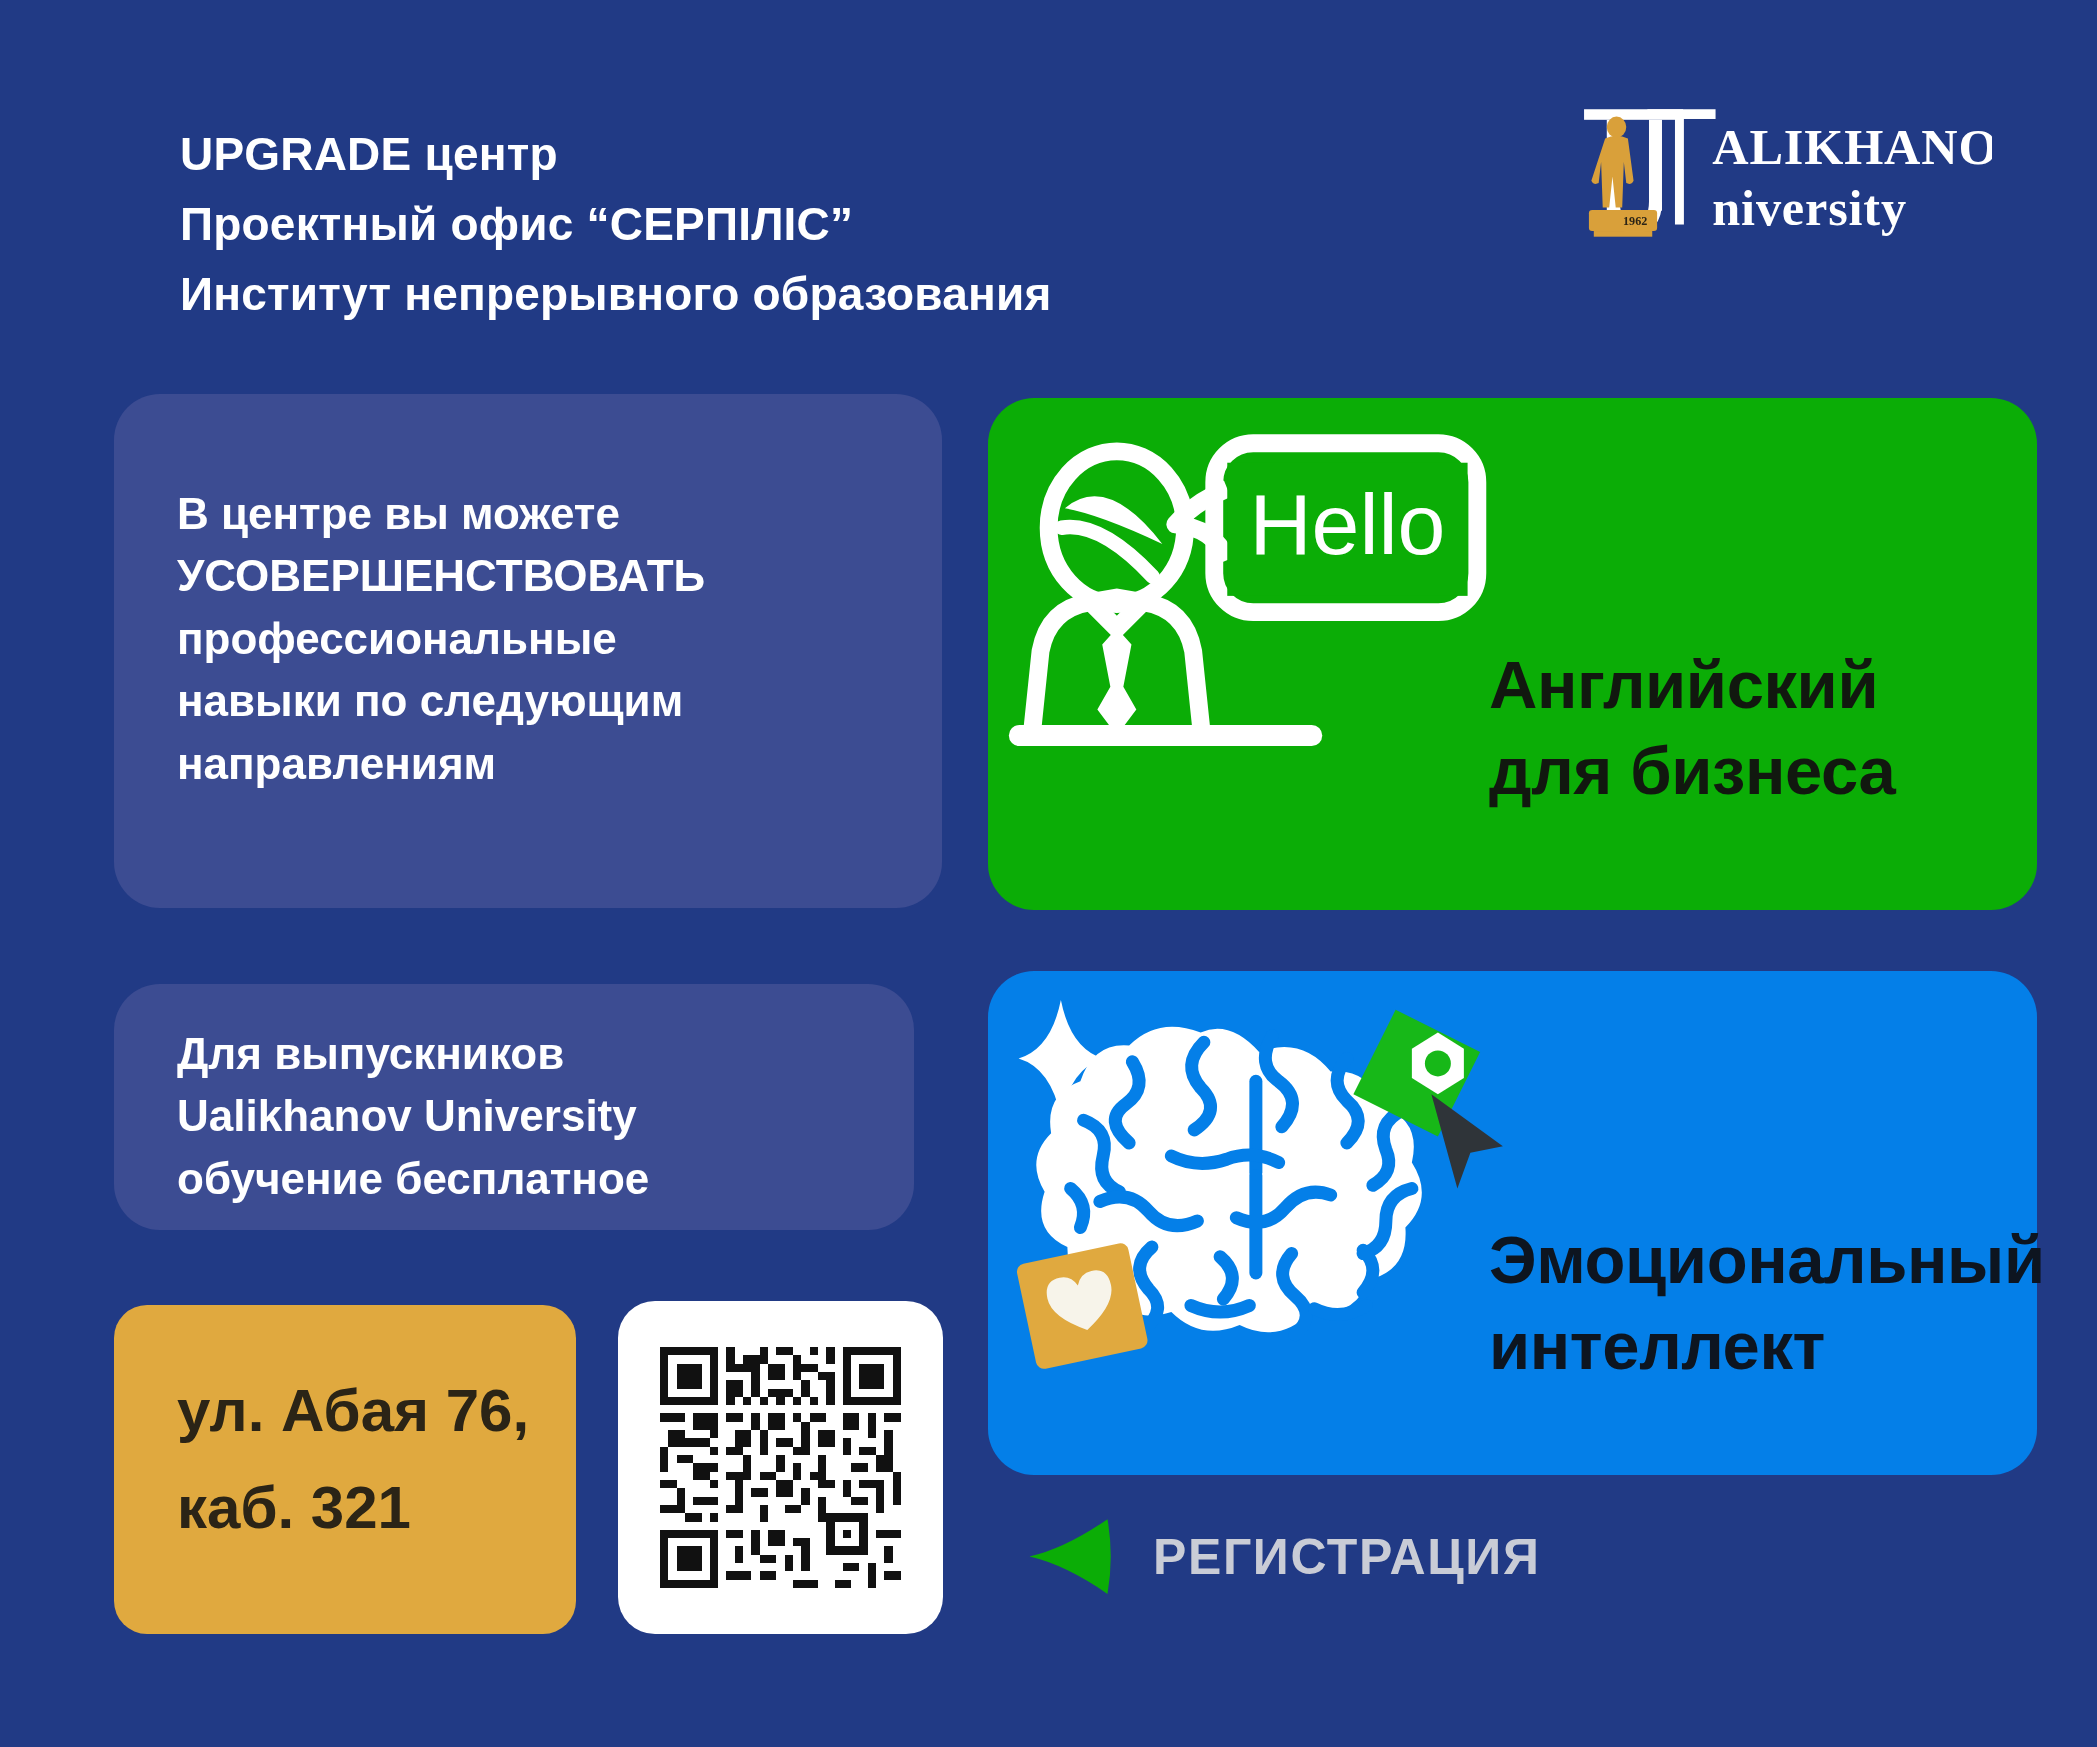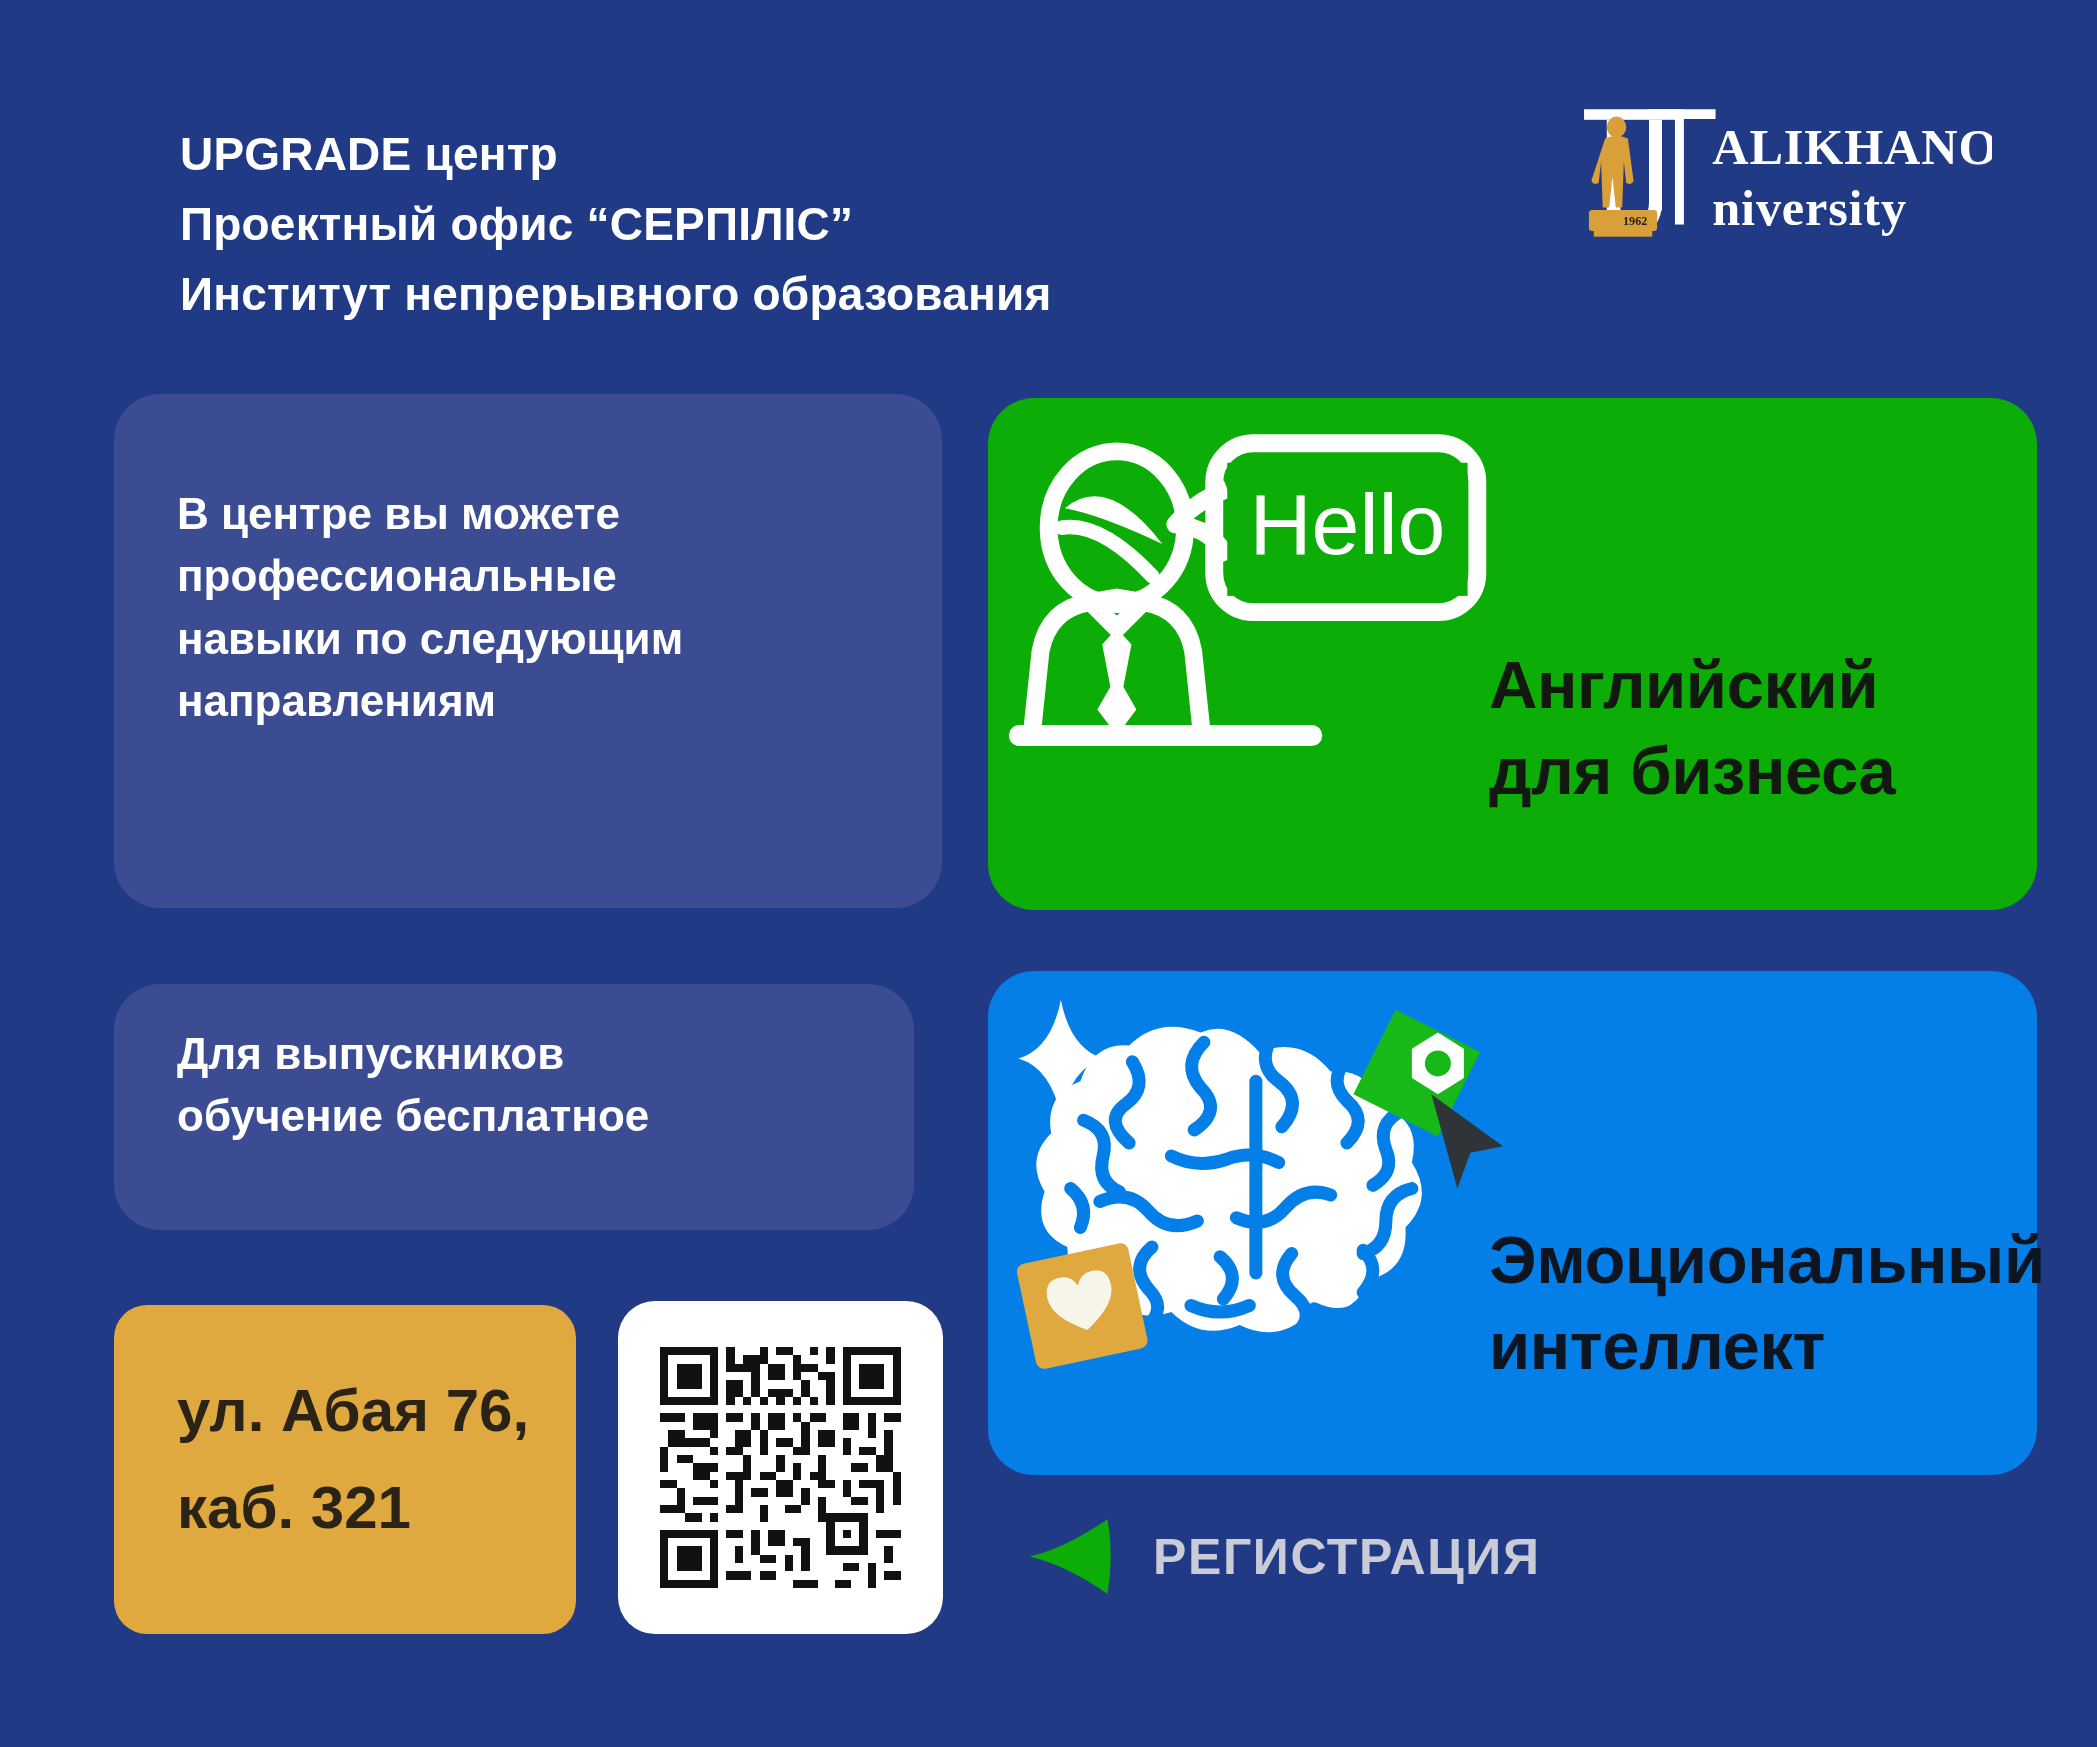--- a/index.html
+++ b/index.html
@@ -161,29 +161,31 @@
       <text x="66" y="147" font-family="'Liberation Serif', serif" font-size="15" font-weight="bold" fill="#2b2416">1962</text>
 
       <text x="176" y="72" font-family="'Liberation Serif', serif" font-size="62" font-weight="bold" fill="#ffffff" letter-spacing="1">ALIKHANOV</text>
       <text x="176" y="146" font-family="'Liberation Serif', serif" font-size="62" font-weight="bold" fill="#ffffff" letter-spacing="1">niversity</text>
     </svg>
   </div>
 
   <div class="card info-card" id="card-skills">
     <div class="txt">
       <div>В центре вы можете</div>
+      <div>УСОВЕРШЕНСТВОВАТЬ</div>
       <div>профессиональные</div>
       <div>навыки по следующим</div>
       <div>направлениям</div>
     </div>
   </div>
 
   <div class="card info-card" id="card-free">
     <div class="txt">
       <div>Для выпускников</div>
+      <div>Ualikhanov University</div>
       <div>обучение бесплатное</div>
     </div>
   </div>
 
   <div class="card" id="card-contact">
     <div class="txt">
       <div>ул. Абая 76,</div>
       <div>каб. 321</div>
     </div>
   </div>

